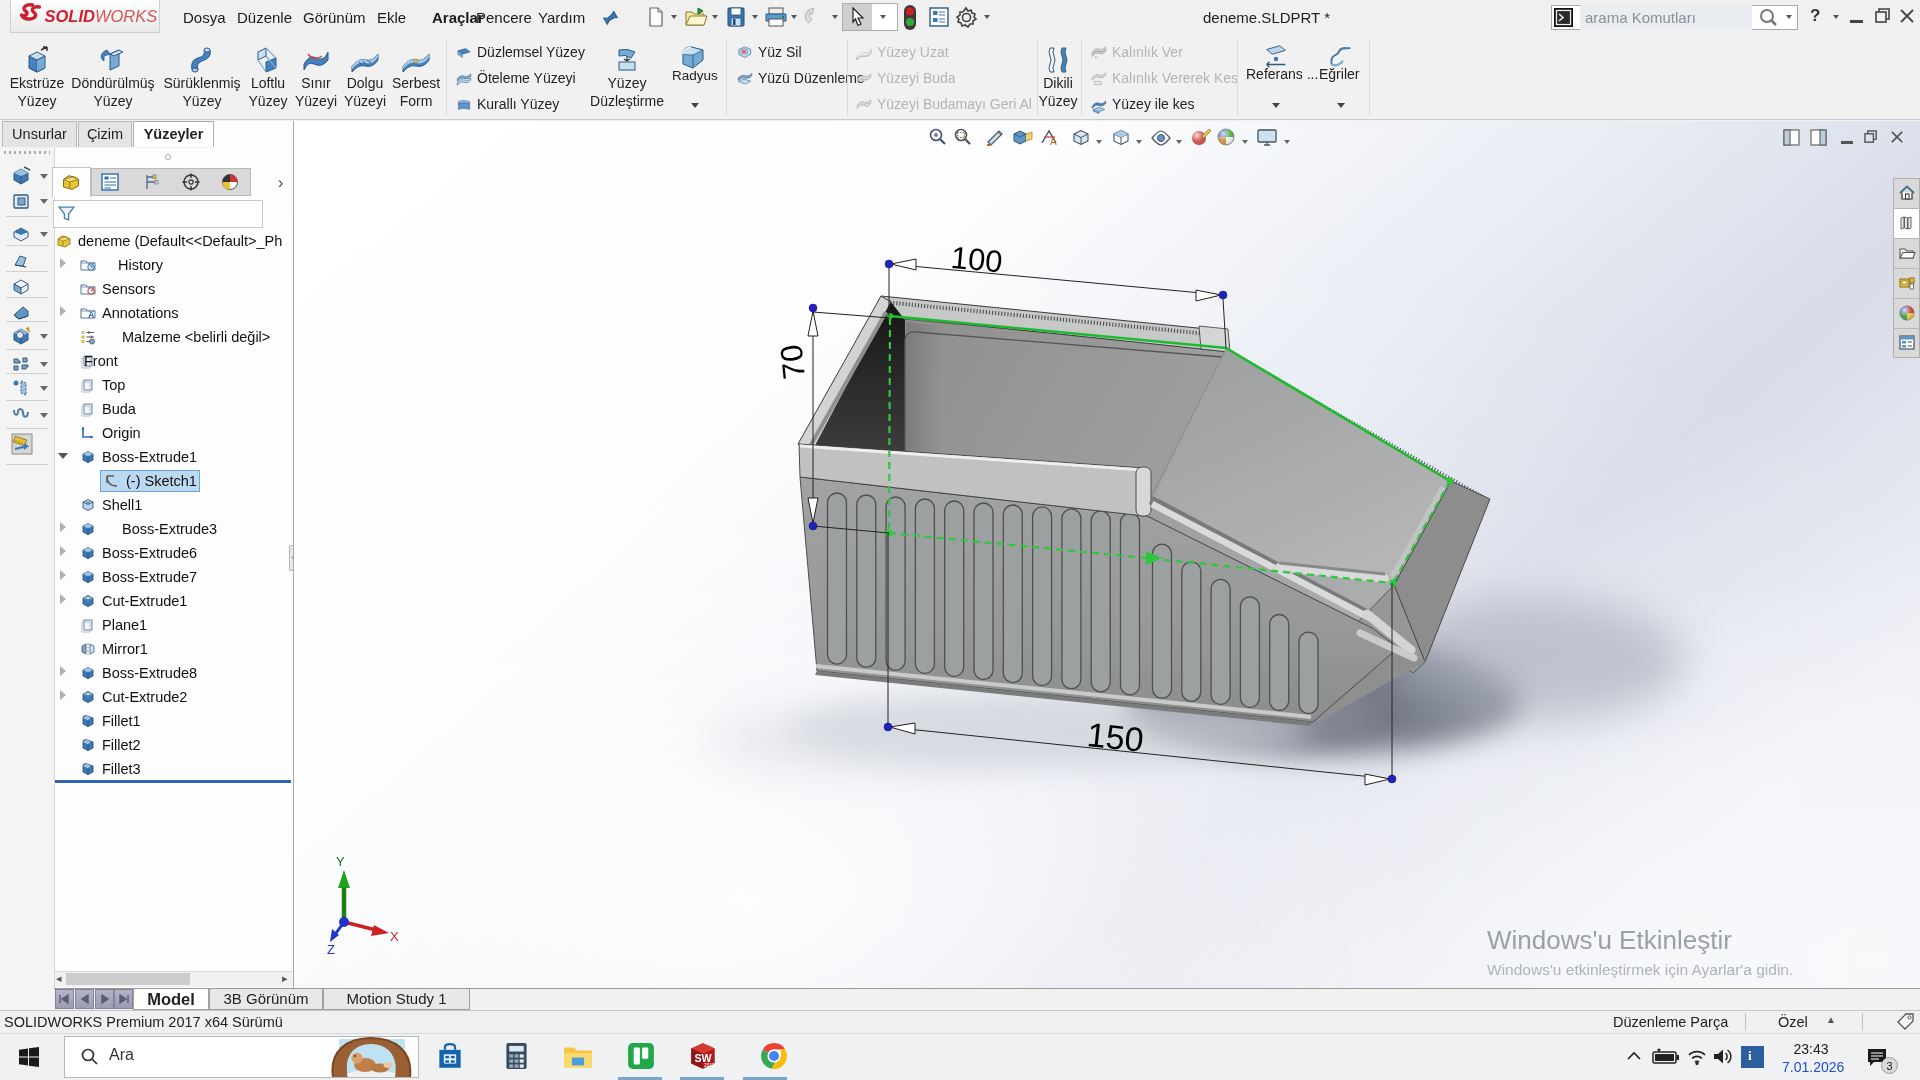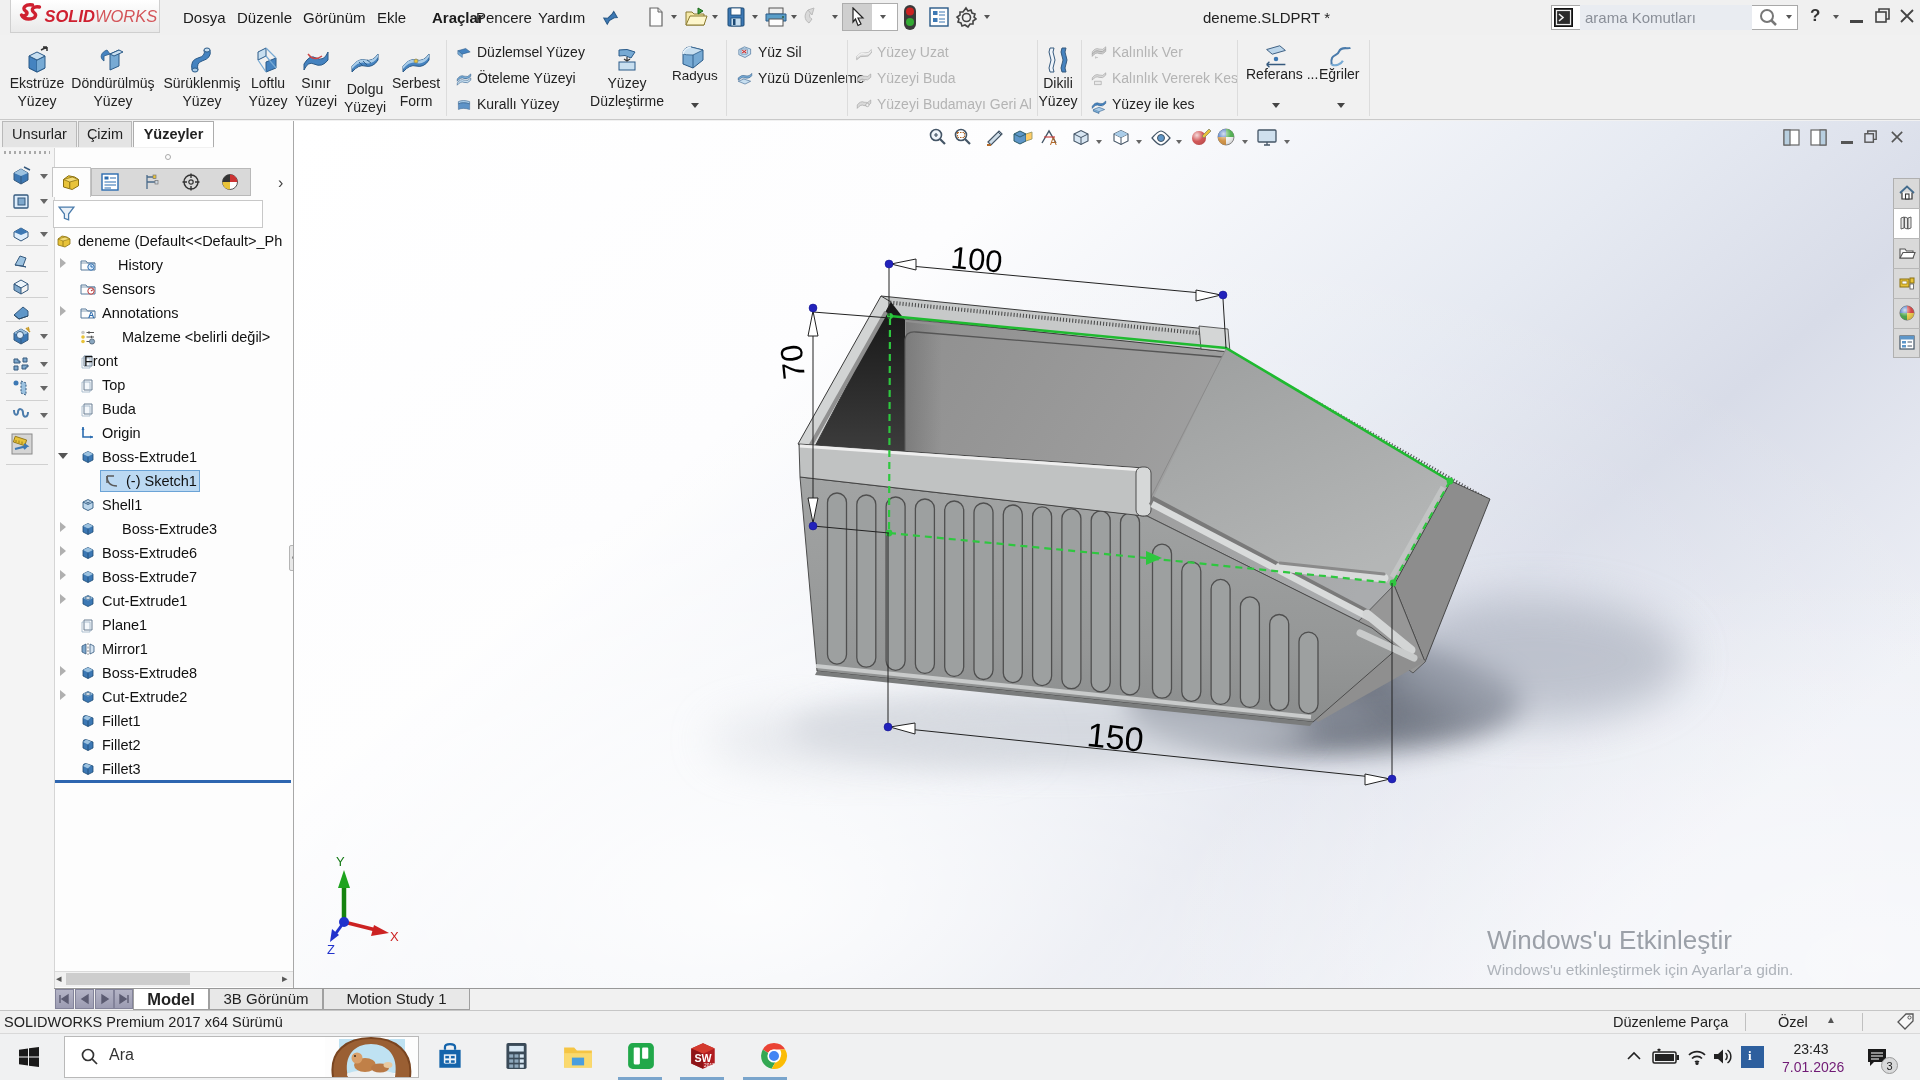--- a/index.html
+++ b/index.html
@@ -152,21 +152,21 @@
 <svg class="abs" style="left:300px; top:44px;" width="32" height="32" viewBox="0 0 32 32">
     <path d="M4 20 Q10 10 16 14 Q24 18 28 8 L28 16 Q22 24 14 20 Q8 17 4 26 Z" fill="#4583c0" stroke="#2a5a88"></path>
     <path d="M8 10 Q14 18 22 12" stroke="#cc4444" stroke-width="1.4" fill="none"></path>
   </svg>
 <div class="abs biglbl" style="left:261px; top:74px; width:110px;">Sınır<br>Yüzeyi</div>
 <svg class="abs" style="left:349px; top:44px;" width="32" height="32" viewBox="0 0 32 32">
     <path d="M3 22 Q10 14 16 16 Q24 18 29 10 L29 16 Q24 24 16 22 Q10 20 3 28 Z" fill="#4583c0" stroke="#2a5a88" stroke-width="1"></path>
     <path d="M3 22 Q10 14 16 16 Q24 18 29 10 L29 13 Q24 21 16 19 Q10 17 3 25 Z" fill="#a9cce8"></path>
     <path d="M10 18 L14 22 M14 17 L18 21 M18 16 L22 19" stroke="#2a5a88" stroke-width="0.9"></path>
   </svg>
-<div class="abs biglbl" style="left:310px; top:80px; width:110px;">Dolgu<br>Yüzeyi</div>
+<div class="abs biglbl" style="left:310px; top:74px; width:110px;">Dolgu<br>Yüzeyi</div>
 <svg class="abs" style="left:400px; top:44px;" width="32" height="32" viewBox="0 0 32 32">
     <path d="M3 22 Q10 14 16 16 Q24 18 29 10 L29 16 Q24 24 16 22 Q10 20 3 28 Z" fill="#4583c0" stroke="#2a5a88" stroke-width="1"></path>
     <path d="M3 22 Q10 14 16 16 Q24 18 29 10 L29 13 Q24 21 16 19 Q10 17 3 25 Z" fill="#a9cce8"></path>
     <circle cx="16" cy="17" r="2" fill="#e8c33a" stroke="#886" stroke-width="0.8"></circle>
   </svg>
 <div class="abs biglbl" style="left:361px; top:74px; width:110px;">Serbest<br>Form</div>
 <svg class="abs" style="left:455px; top:44px;" width="18" height="18" viewBox="0 0 32 32">
     <path d="M5 12 L19 8 L27 14 L13 18 Z" fill="#4583c0" stroke="#2a5a88"></path>
     <path d="M5 12 L13 18 L13 24 L5 18 Z" fill="#77aad4" stroke="#2a5a88" stroke-width="0.8"></path>
   </svg>
@@ -994,18 +994,18 @@
     <path d="M8 14 A3.5 3.5 0 0 1 12 14" fill="none" stroke="#222" stroke-width="1.7"></path>
     <circle cx="10" cy="15.5" r="1.6" fill="#222"></circle>
   </svg>
 <svg class="abs" style="left:1712px; top:1047px;" width="22" height="19" viewBox="0 0 22 19">
     <path d="M2 7 L6 7 L11 2.5 L11 16.5 L6 12 L2 12 Z" fill="#222"></path>
     <path d="M13.5 6 A4.5 4.5 0 0 1 13.5 13 M15.5 3 A8 8 0 0 1 15.5 16" fill="none" stroke="#222" stroke-width="1.5"></path>
   </svg>
 <div class="abs" style="left:1741px; top:1046px; width:23px; height:22px; background:#2d5f9e;"></div>
 <div class="abs" style="left:1748px; top:1048px; color:#fff; font-size:13px; font-weight:bold; font-family:'Liberation Serif',serif;">i</div>
 <div class="abs" style="left:1782px; top:1041px; width:58px; text-align:center; font-size:14px; color:#222;">23:43</div>
-<div class="abs" style="left:1782px; top:1059px; width:58px; text-align:center; font-size:14px; color:#701a75;">7.01.2026</div>
+<div class="abs" style="left:1782px; top:1059px; width:58px; text-align:center; font-size:14px; color:#1d4ed8;">7.01.2026</div>
 <svg class="abs" style="left:1866px; top:1047px;" width="22" height="21" viewBox="0 0 22 21">
     <path d="M2 2 L20 2 L20 15 L8 15 L4 19 L4 15 L2 15 Z" fill="#1a1a1a"></path>
     <path d="M5 6 L17 6 M5 9 L17 9 M5 12 L13 12" stroke="#fff" stroke-width="1.2"></path>
   </svg>
 <div class="abs" style="left:1881px; top:1057px; width:17px; height:17px; background:#d9dadb; border-radius:50%; border:1px solid #9a9a9a; text-align:center; line-height:16px; font-size:11px; color:#222;">3</div>
 
 </body></html>

